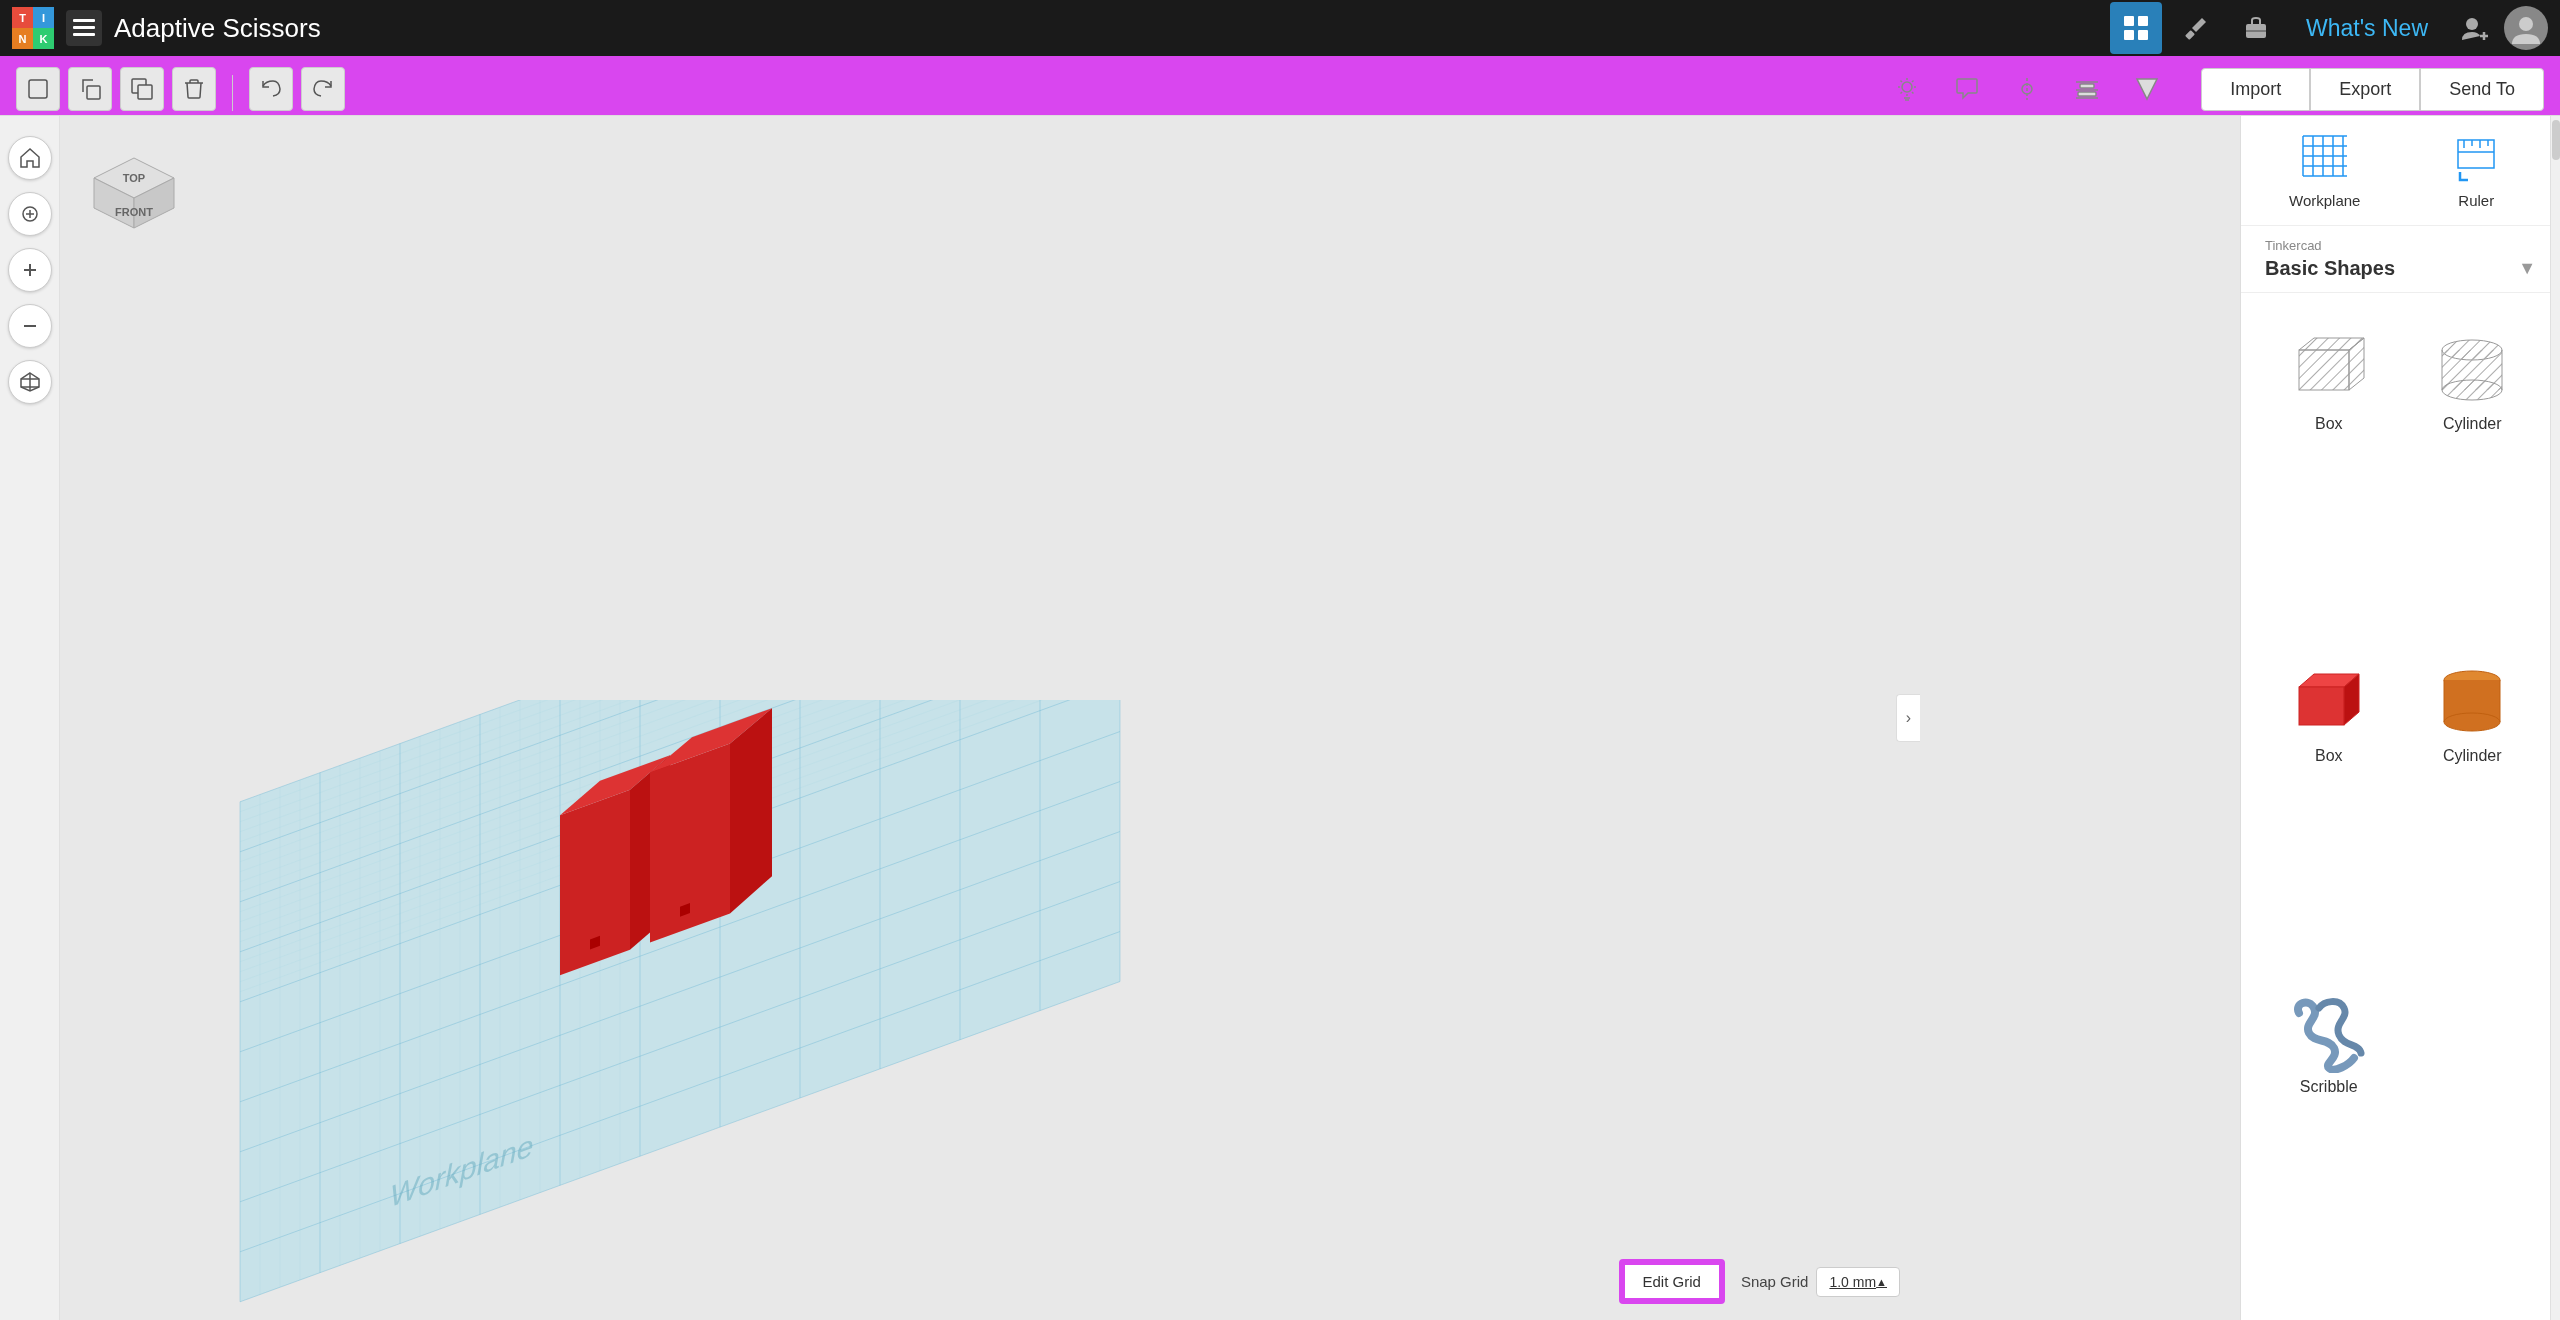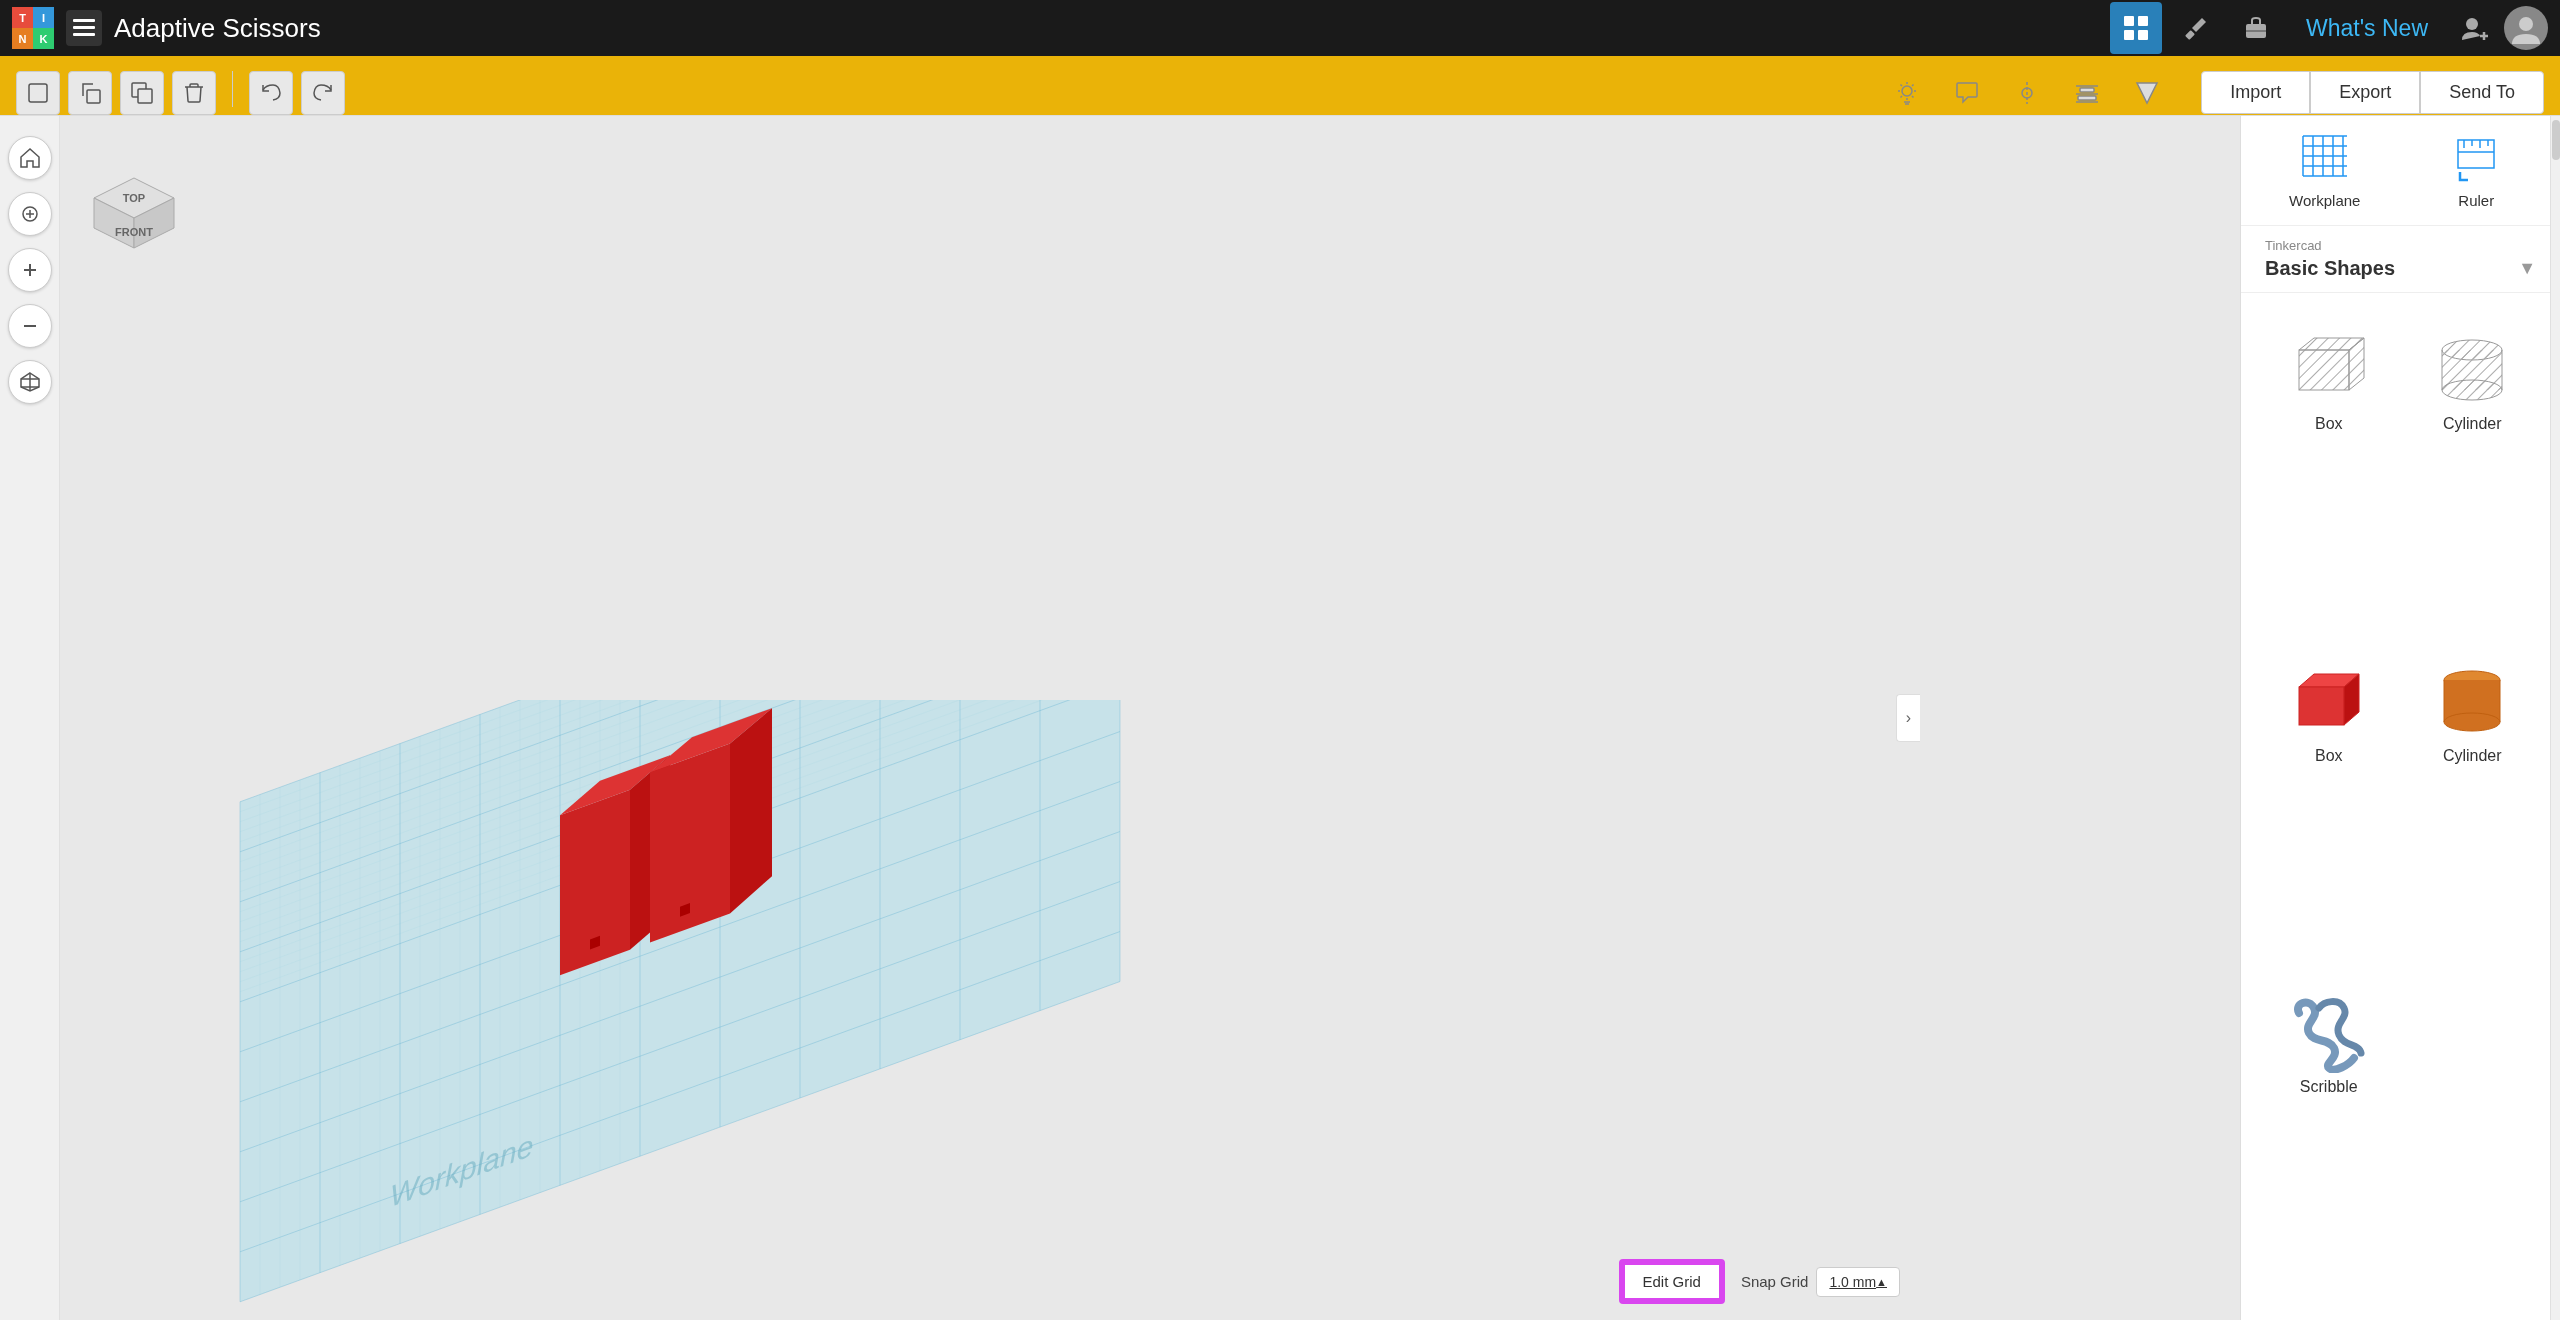--- a/index.html
+++ b/index.html
@@ -84,25 +84,25 @@
       display: flex;
       align-items: center;
       justify-content: center;
       cursor: pointer;
       overflow: hidden;
     }
 
     
     #toolbar {
       display: flex;
-      align-items: flex-start;
+      align-items: flex-end;
       height: 60px;
-      background: #eab308;
+      background: #d946ef;
       border-bottom: 1px solid #ddd;
-      padding: 15px 16px;
+      padding: 4px 16px;
       gap: 8px;
     }
     .toolbar-btn {
       width: 44px;
       height: 44px;
       background: #e8e8e8;
       border: 1px solid #ccc;
       border-radius: 4px;
       display: flex;
       align-items: center;
@@ -186,21 +186,21 @@
     #viewport {
       flex: 1;
       position: relative;
       background: #e8e8e8;
       overflow: hidden;
     }
 
     
     #view-cube {
       position: absolute;
-      top: 32px;
+      top: 12px;
       left: 24px;
       width: 90px;
       height: 90px;
     }
 
     
     #workplane-container {
       position: absolute;
       top: 120px;
       left: 50px;

